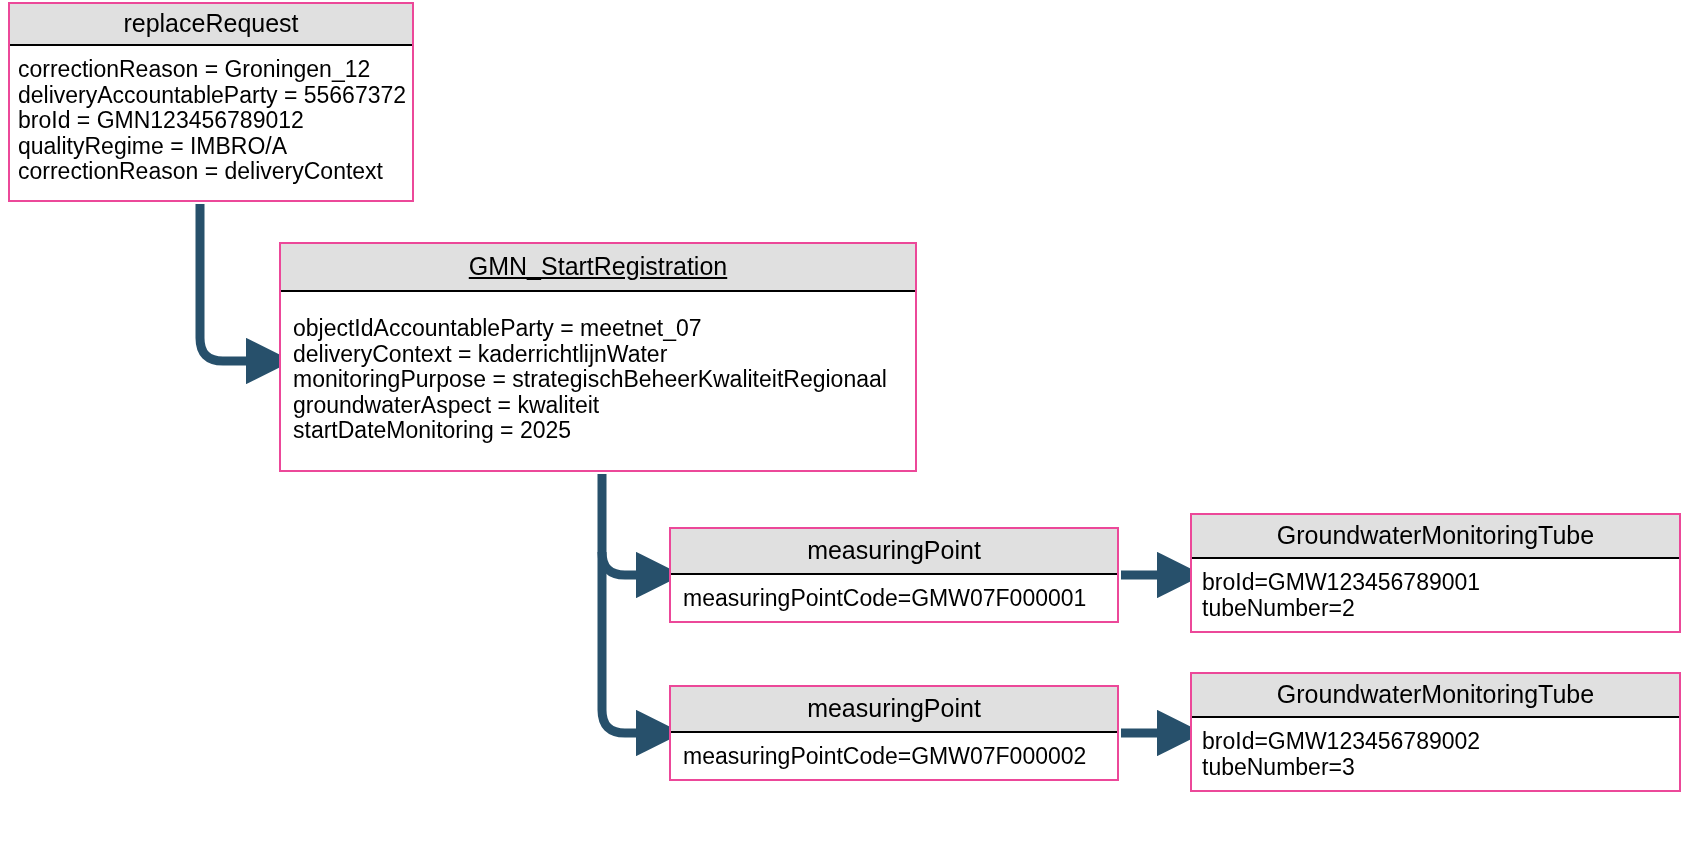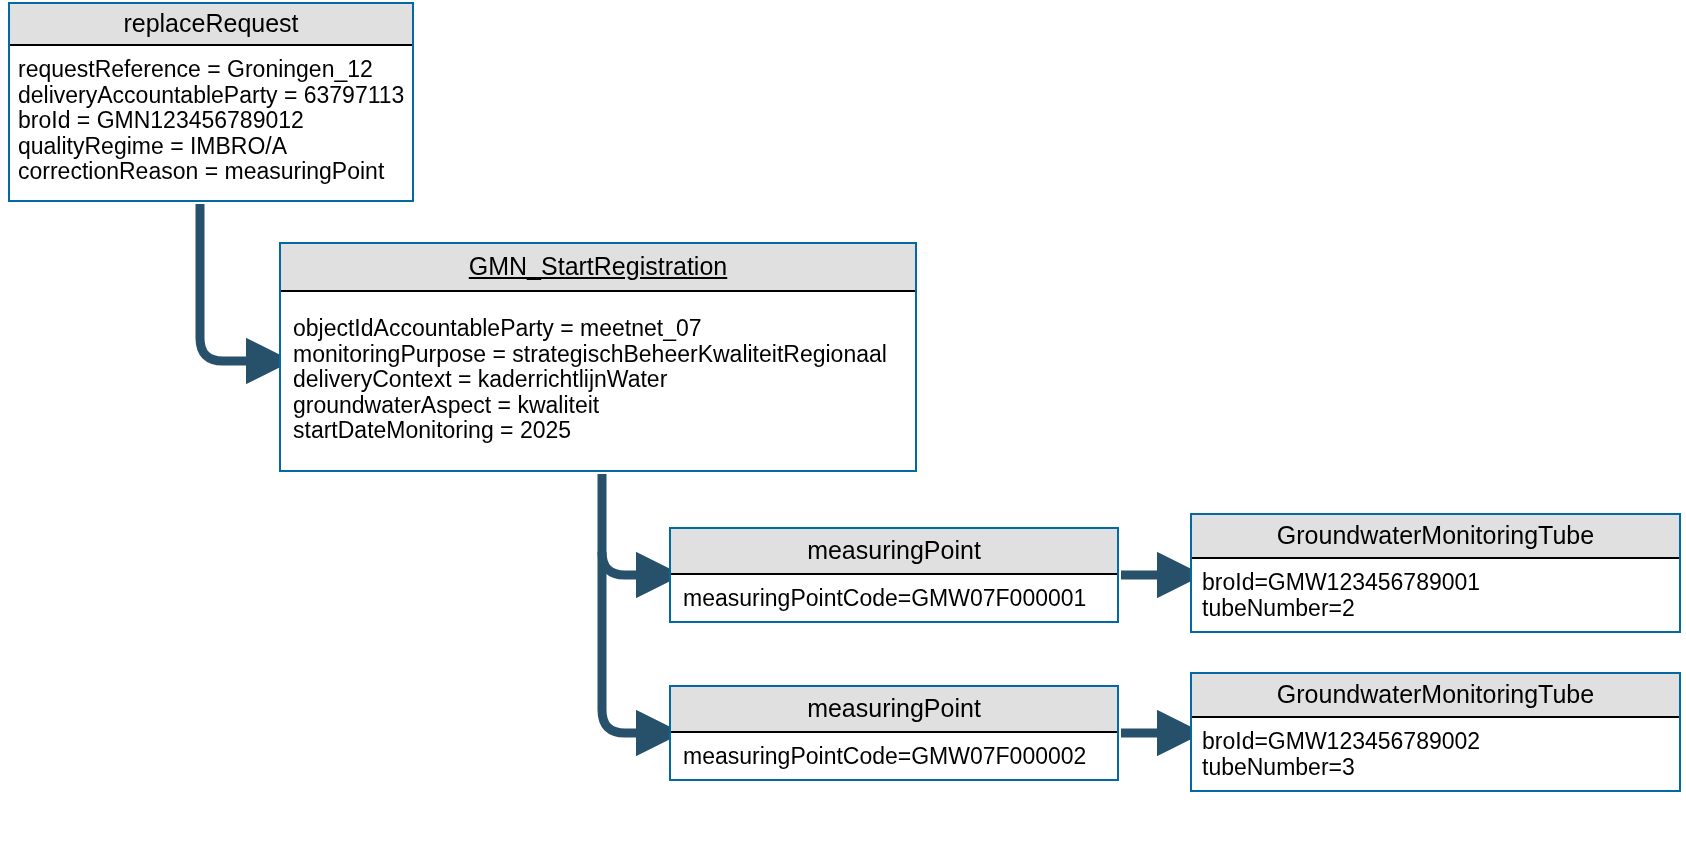--- a/index.html
+++ b/index.html
@@ -22,21 +22,21 @@
     position: absolute;
     left: 0;
     top: 0;
     width: 1686px;
     height: 864px;
     pointer-events: none;
   }
   .node {
     position: absolute;
     box-sizing: border-box;
-    border: 2px solid #0369a1;
+    border: 2px solid #ec4899;
     background: #ffffff;
   }
   .node-header {
     box-sizing: border-box;
     background: #e0e0e0;
     border-bottom: 2px solid #000000;
     text-align: center;
     font-size: 25px;
     line-height: 1.0;
     color: #000000;
@@ -110,34 +110,34 @@
     <path d="M602,552 L602,710 Q602,733 625,733 L641,733" fill="none" stroke="#27506b" stroke-width="9" marker-end="url(#arrowhead)"></path>
 
     <path d="M1121,575 L1162,575" fill="none" stroke="#27506b" stroke-width="9" marker-end="url(#arrowhead)"></path>
 
     <path d="M1121,733 L1162,733" fill="none" stroke="#27506b" stroke-width="9" marker-end="url(#arrowhead)"></path>
   </svg>
 
   <div class="node" id="node-replace-request">
     <div class="node-header">replaceRequest</div>
     <div class="node-body">
-      <div class="attr-line">requestReference = Groningen_12</div>
-      <div class="attr-line">deliveryAccountableParty = 63797113</div>
+      <div class="attr-line">correctionReason = Groningen_12</div>
+      <div class="attr-line">deliveryAccountableParty = 55667372</div>
       <div class="attr-line">broId = GMN123456789012</div>
       <div class="attr-line">qualityRegime = IMBRO/A</div>
-      <div class="attr-line">correctionReason = measuringPoint</div>
+      <div class="attr-line">correctionReason = deliveryContext</div>
     </div>
   </div>
 
   <div class="node" id="node-gmn-start">
     <div class="node-header">GMN_StartRegistration</div>
     <div class="node-body">
       <div class="attr-line">objectIdAccountableParty = meetnet_07</div>
+      <div class="attr-line">deliveryContext = kaderrichtlijnWater</div>
       <div class="attr-line">monitoringPurpose = strategischBeheerKwaliteitRegionaal</div>
-      <div class="attr-line">deliveryContext = kaderrichtlijnWater</div>
       <div class="attr-line">groundwaterAspect = kwaliteit</div>
       <div class="attr-line">startDateMonitoring = 2025</div>
     </div>
   </div>
 
   <div class="node" id="node-mp-1">
     <div class="node-header">measuringPoint</div>
     <div class="node-body">
       <div class="attr-line">measuringPointCode=GMW07F000001</div>
     </div>

